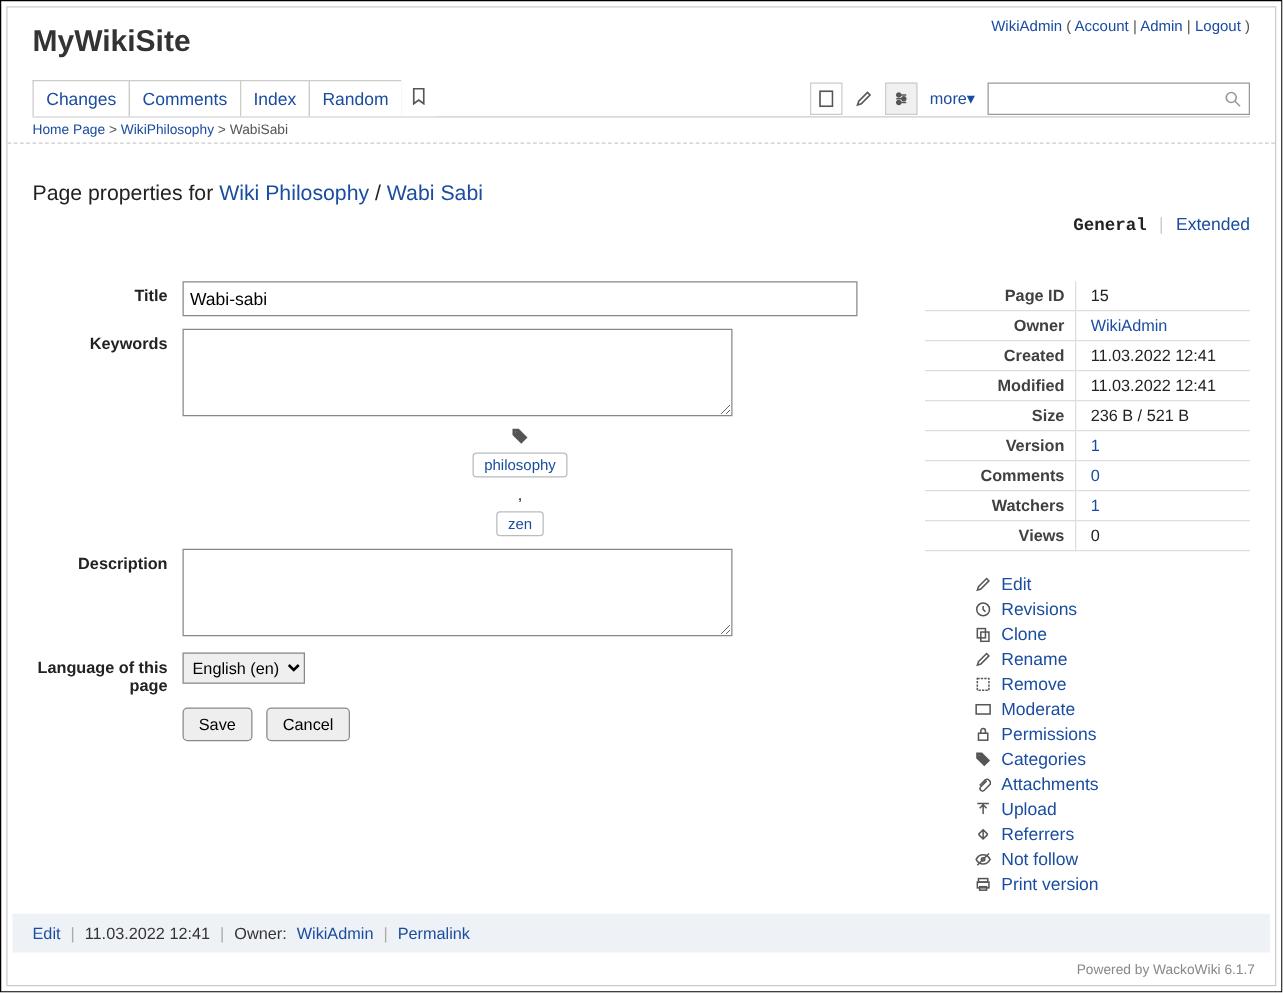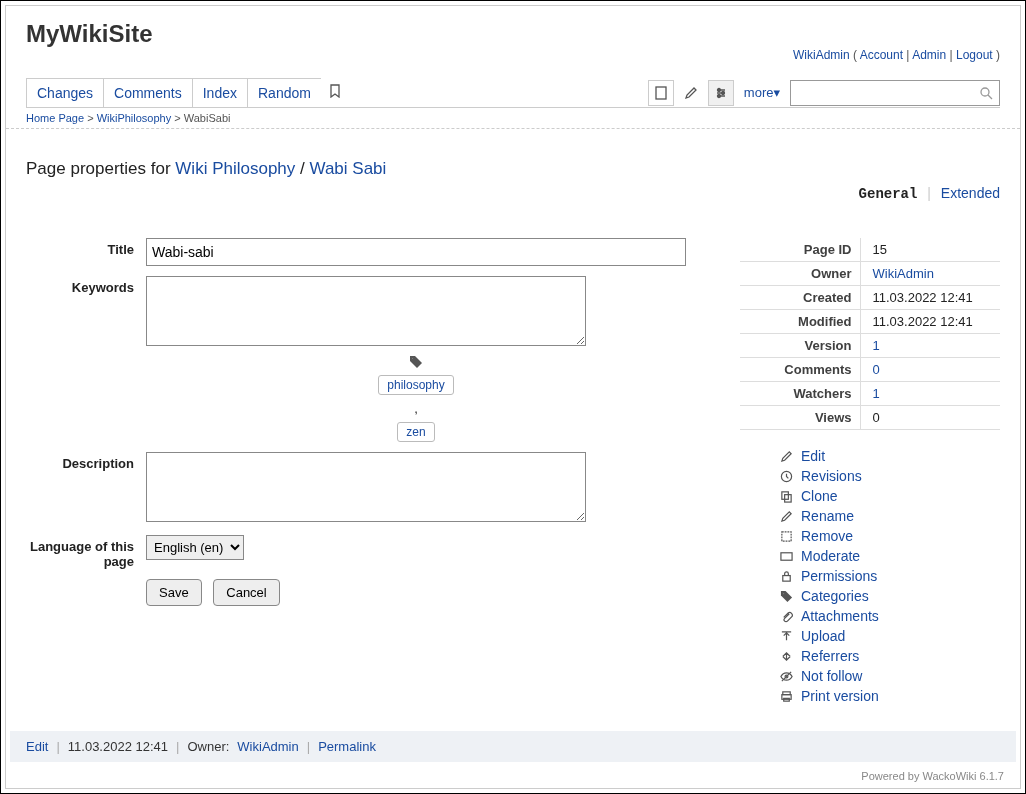--- a/index.html
+++ b/index.html
@@ -1,21 +1,21 @@
 <!DOCTYPE html>
 <html><head>
 <meta charset="utf-8">
 <style>
 * { box-sizing: border-box; }
 body { margin:0; font-family: Arial, Helvetica, sans-serif; font-size:13px; color:#222; background:#fff; }
 .outer { border:1px solid #000; width:1026px; height:794px; margin:0 auto; position:relative; }
 .main { border:1px solid #ccc; margin:4px; height:784px; position:relative; background:#fff; }
 a { color:#1a4ca0; text-decoration:none; }
 
-.header-row { display:flex; align-items:flex-start; padding:8px 20px 0 20px;flex-direction:column; }
+.header-row { display:flex; align-items:flex-start; padding:8px 20px 0 20px; }
 .site-title { font-size:24px; font-weight:bold; color:#333; margin:0; padding-top:6px; }
 .user-info { margin-left:auto; font-size:12px; color:#555; }
 .user-info a { color:#1a4ca0; }
 
 .nav-row { display:flex; align-items:center; padding:0 20px; margin-top:16px; position:relative; }
 .nav-tabs { display:flex; }
 .nav-tab { padding:6px 10px; border:1px solid #ccc; border-bottom:none; margin-right:-1px; color:#1a4ca0; font-size:14px; cursor:pointer; background:#fff; }
 .nav-tab.last { border:none; padding:6px 8px; }
 
 .right-tools { margin-left:auto; display:flex; align-items:center; gap:4px; }
@@ -201,20 +201,24 @@
               </tr>
       <tr>
                 <td>Created</td>
                 <td>11.03.2022 12:41</td>
               </tr>
       <tr>
                 <td>Modified</td>
                 <td>11.03.2022 12:41</td>
               </tr>
       <tr>
+                <td>Size</td>
+                <td>236 B / 521 B</td>
+              </tr>
+      <tr>
                 <td>Version</td>
                 <td><a href="#">1</a></td>
               </tr>
       <tr>
                 <td>Comments</td>
                 <td><a href="#">0</a></td>
               </tr>
       <tr>
                 <td>Watchers</td>
                 <td><a href="#">1</a></td>

